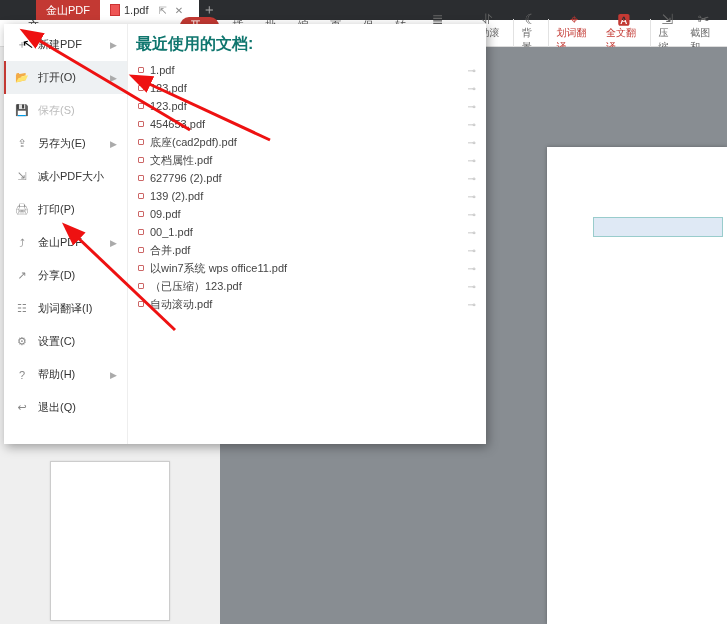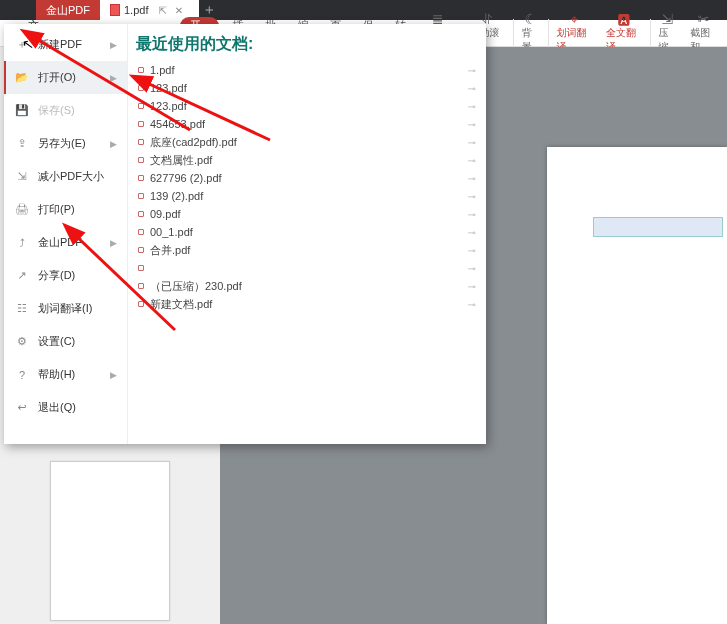--- a/index.html
+++ b/index.html
@@ -268,30 +268,31 @@
           <span>00_1.pdf</span>
           <span class="pin">⊸</span>
         </div>
         <div class="recent-item">
           <span class="dot"></span>
           <span>合并.pdf</span>
           <span class="pin">⊸</span>
         </div>
         <div class="recent-item">
           <span class="dot"></span>
-          <span class="pin">⊸</span>
-        </div>
-        <div class="recent-item">
-          <span class="dot"></span>
-          <span>（已压缩）230.pdf</span>
-          <span class="pin">⊸</span>
-        </div>
-        <div class="recent-item">
-          <span class="dot"></span>
-          <span>新建文档.pdf</span>
+          <span>以win7系统 wps office11.pdf</span>
+          <span class="pin">⊸</span>
+        </div>
+        <div class="recent-item">
+          <span class="dot"></span>
+          <span>（已压缩）123.pdf</span>
+          <span class="pin">⊸</span>
+        </div>
+        <div class="recent-item">
+          <span class="dot"></span>
+          <span>自动滚动.pdf</span>
           <span class="pin">⊸</span>
         </div>
       </div>
   </div>
 </div>
 
 <svg class="anno" style="left:0;top:0" width="490" height="340">
   <defs>
     <marker id="ah" markerWidth="10" markerHeight="10" refX="2" refY="3" orient="auto">
       <path d="M0,0 L0,6 L8,3 z" fill="#e11"></path>

